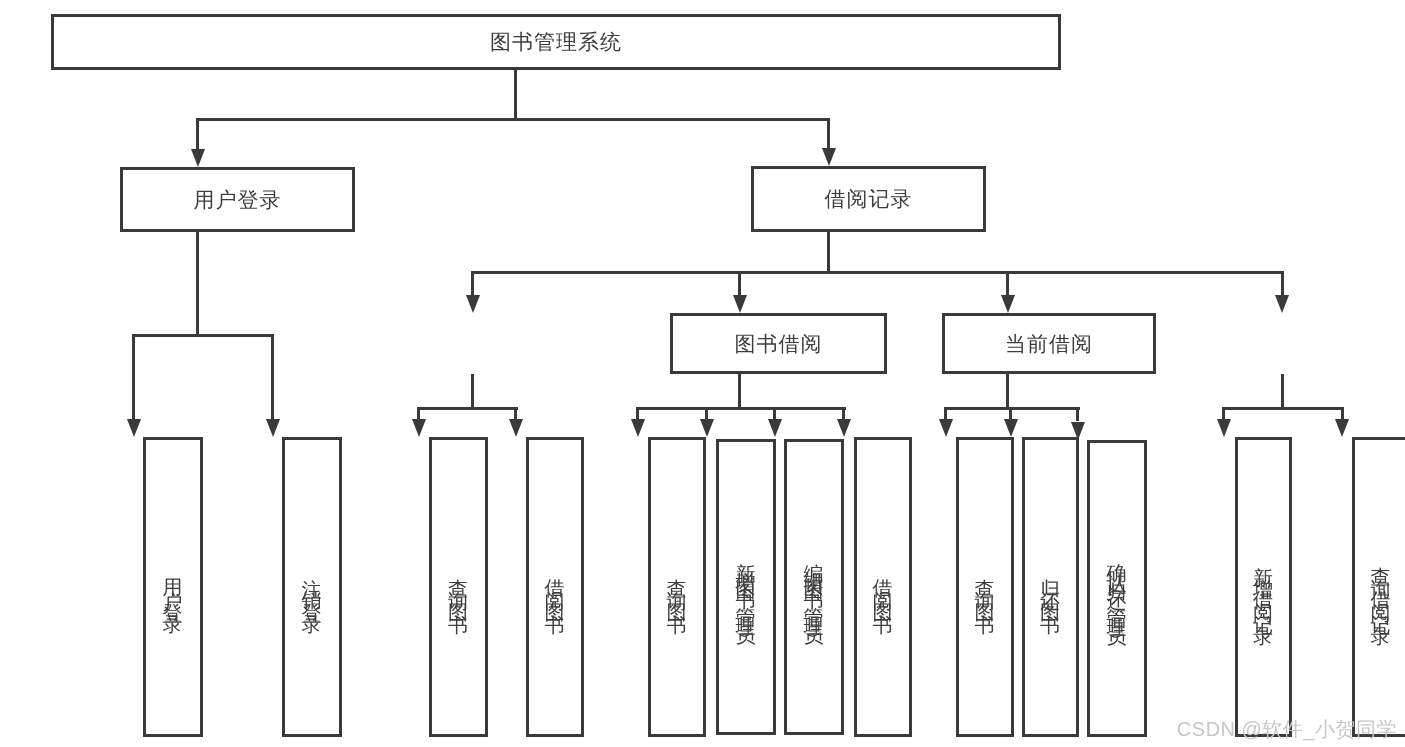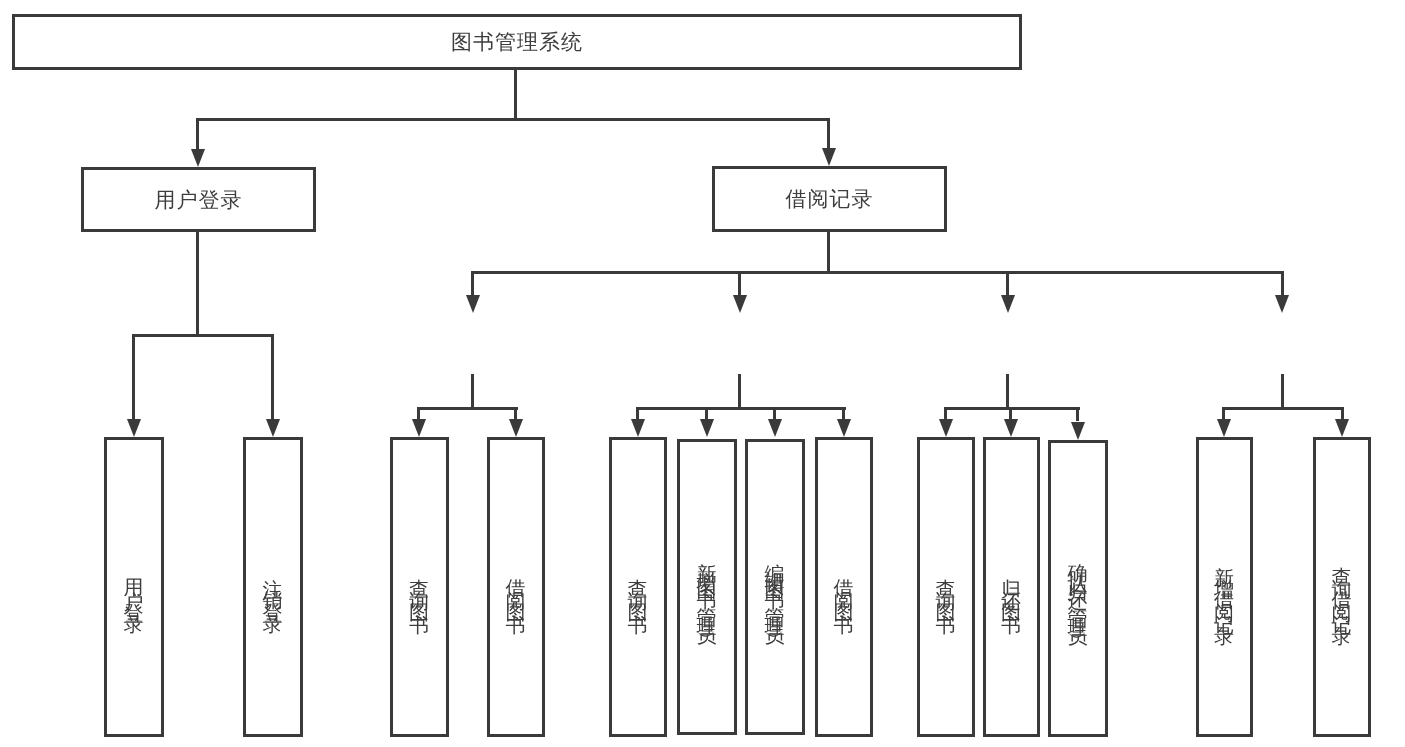--- a/index.html
+++ b/index.html
@@ -9,21 +9,21 @@
     --background:#ffffff;
   }
   html,body{margin:0;padding:0;background:var(--background);}
   .stage{
     position:relative;width:1405px;height:747px;background:var(--background);
     font-family:"Liberation Sans","DejaVu Sans",sans-serif;color:var(--text);
     overflow:hidden;
   }
   .node{
     position:absolute;border:3px solid var(--line);background:#fff;
-    display:flex;align-items:center;justify-content:center;box-sizing:border-box;
+    display:flex;align-items:center;justify-content:center;box-sizing:border-box;margin-left:39px;
   }
   .node .lbl{
     font-size:21px;letter-spacing:1px;color:var(--text);white-space:nowrap;
   }
   .leaf .lbl{
     writing-mode:vertical-rl;font-size:20px;letter-spacing:12px;white-space:normal;
     line-height:1;
   }
   .leaf.long .lbl{letter-spacing:9px;}
   .ln{position:absolute;background:var(--line);}
@@ -105,20 +105,26 @@
     <span class="lbl">图书管理系统</span>
   </div>
 
   <div class="node" style="left:81px;top:167px;width:235px;height:65px">
     <span class="lbl">用户登录</span>
   </div>
   <div class="node" style="left:712px;top:166px;width:235px;height:66px">
     <span class="lbl">借阅记录</span>
   </div>
 
+  <div class="node" style="left:631px;top:313px;width:217px;height:61px">
+    <span class="lbl">图书借阅</span>
+  </div>
+  <div class="node" style="left:903px;top:313px;width:214px;height:61px">
+    <span class="lbl">当前借阅</span>
+  </div>
 
   <div class="node leaf" style="left:104px;top:437px;width:60px;height:300px">
     <span class="lbl">用户登录</span>
   </div>
   <div class="node leaf" style="left:243px;top:437px;width:60px;height:300px">
     <span class="lbl">注销登录</span>
   </div>
 
   <div class="node leaf" style="left:390px;top:437px;width:59px;height:300px">
     <span class="lbl">查询图书</span>
@@ -150,14 +156,15 @@
     <span class="lbl">确认归还（管理员）</span>
   </div>
 
   <div class="node leaf" style="left:1196px;top:437px;width:57px;height:300px">
     <span class="lbl">新增借阅记录</span>
   </div>
   <div class="node leaf" style="left:1313px;top:437px;width:58px;height:300px">
     <span class="lbl">查询借阅记录</span>
   </div>
 
+  <div class="watermark">CSDN @软件_小贺同学</div>
 
 </div>
 
 </body></html>

